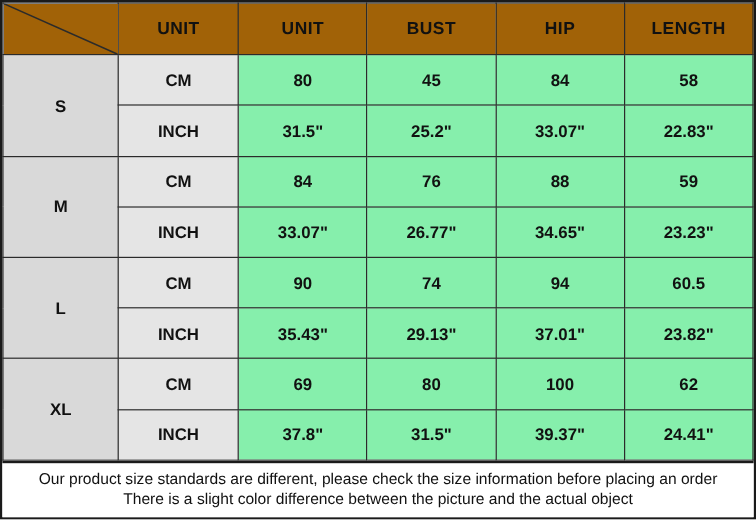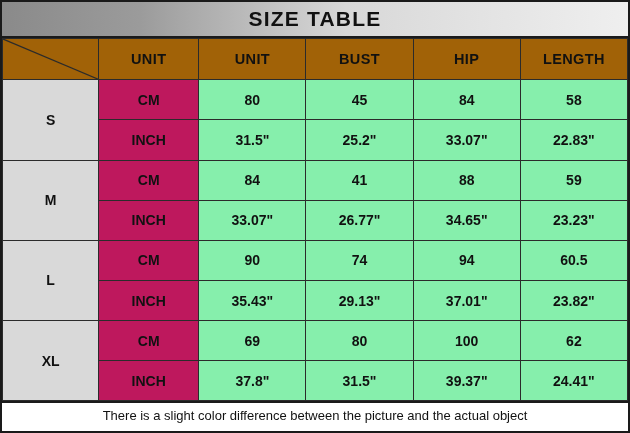--- a/index.html
+++ b/index.html
@@ -80,21 +80,21 @@
     height: 100%;
     display: block;
   }
   
   td.size-cell {
     background: #d9d9d9;
     font-size: 15px;
   }
   
   td.unit-cell {
-    background: #be185d;
+    background: #e5e5e5;
     font-size: 14px;
   }
   
   td.value-cell {
     background: #86efac;
     font-size: 14px;
     font-weight: normal;
   }
   tr.data-row { height: 39px; }
 
@@ -111,23 +111,20 @@
     font-size: 13px;
     color: #111111;
     display: block;
   }
 </style>
 </head>
 <body>
 
 <div id="size-table-page">
 
-  <div class="title-bar">
-    <span class="title-text">SIZE TABLE</span>
-  </div>
 
   <table class="size-table">
     <colgroup>
       <col class="col-size">
       <col class="col-unit">
       <col class="col-meas">
       <col class="col-meas">
       <col class="col-meas">
       <col class="col-meas">
     </colgroup>
@@ -158,21 +155,21 @@
         <td class="value-cell">31.5"</td>
         <td class="value-cell">25.2"</td>
         <td class="value-cell">33.07"</td>
         <td class="value-cell">22.83"</td>
       </tr>
 
       <tr class="data-row">
         <td class="size-cell" rowspan="2">M</td>
         <td class="unit-cell">CM</td>
         <td class="value-cell">84</td>
-        <td class="value-cell">41</td>
+        <td class="value-cell">76</td>
         <td class="value-cell">88</td>
         <td class="value-cell">59</td>
       </tr>
       <tr class="data-row">
         <td class="unit-cell">INCH</td>
         <td class="value-cell">33.07"</td>
         <td class="value-cell">26.77"</td>
         <td class="value-cell">34.65"</td>
         <td class="value-cell">23.23"</td>
       </tr>
@@ -205,16 +202,17 @@
         <td class="unit-cell">INCH</td>
         <td class="value-cell">37.8"</td>
         <td class="value-cell">31.5"</td>
         <td class="value-cell">39.37"</td>
         <td class="value-cell">24.41"</td>
       </tr>
     </tbody>
   </table>
 
   <div class="footer-note">
+    <span class="note-line">Our product size standards are different, please check the size information before placing an order</span>
     <span class="note-line">There is a slight color difference between the picture and the actual object</span>
   </div>
 
 </div>
 
 </body></html>

